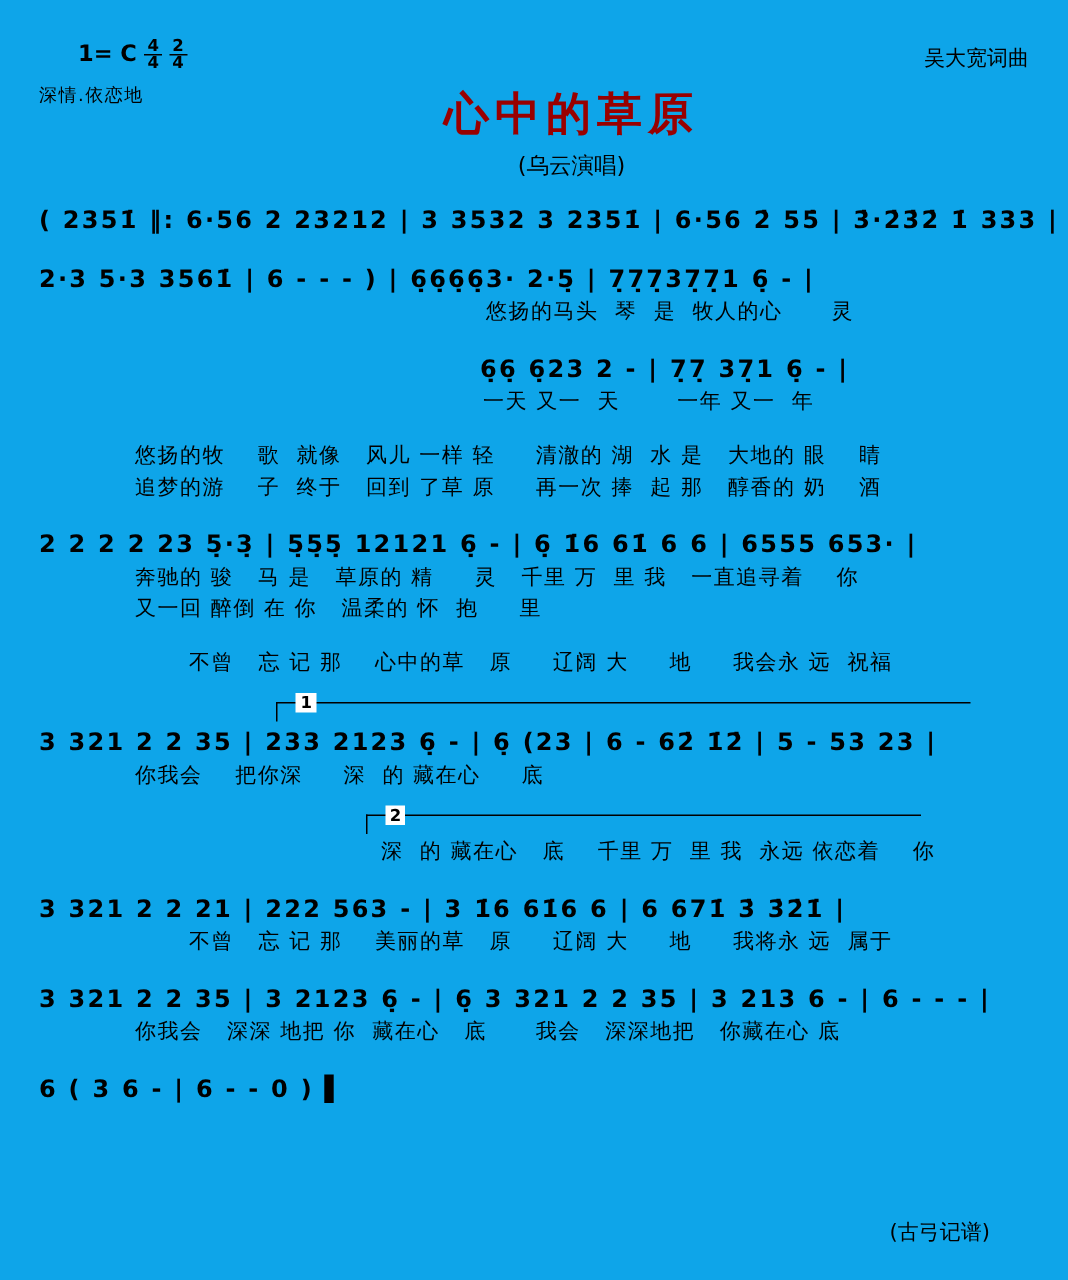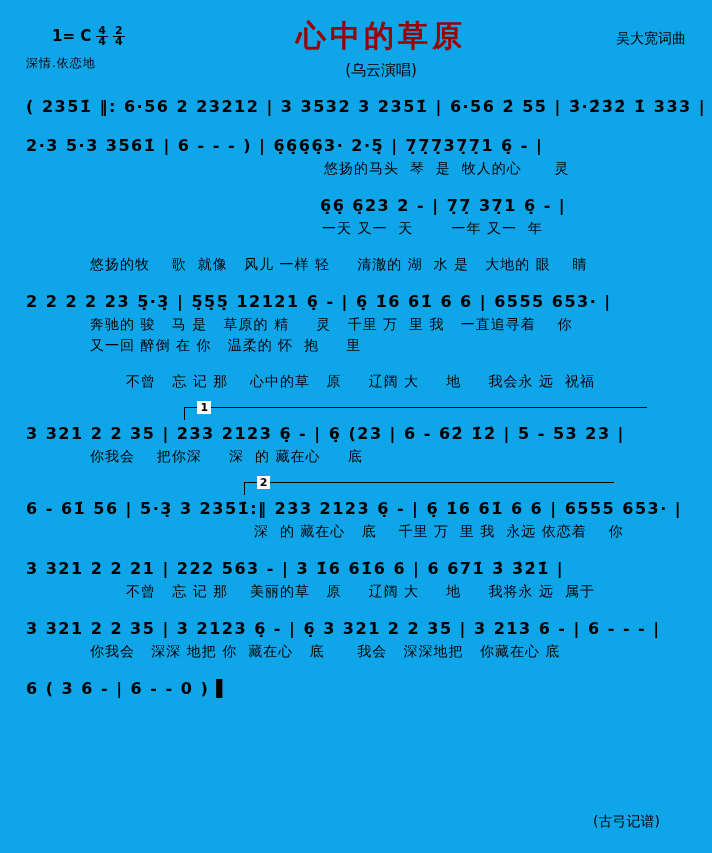--- a/index.html
+++ b/index.html
@@ -11,21 +11,21 @@
   }
   
   .header { display:flex; align-items:flex-start; }
   .hdr-left { width:190px; padding-top:10px; }
   .key-line { font-size:15px; font-weight:bold; white-space:nowrap; padding-left:26px;}
   .frac { display:inline-flex; flex-direction:column; align-items:center;
           vertical-align:middle; margin-left:5px; font-size:11px; line-height:10px; font-weight:bold;}
   .frac .num { border-bottom:1px solid #000; padding:0 2px; }
   .expression { font-size:12px; margin-top:8px; letter-spacing:1px; }
   .hdr-center { flex:1; text-align:center; }
-  .title { font-size:30px; font-weight:bold; letter-spacing:4px; }
+  .title { font-size:30px; font-weight:bold; letter-spacing:4px;margin-top:40px; }
   .subtitle { font-size:15px; margin-top:4px; }
   .hdr-right { width:140px; text-align:right; font-size:14px; padding-top:14px; white-space:nowrap; }
   
   .score { margin-top:14px; }
   .system { margin-top:15px; }
   .notation { font-size:16px; font-weight:bold; letter-spacing:1.5px;
               white-space:pre; line-height:24px; }
   .lyric { font-size:14px; letter-spacing:1px; white-space:pre; line-height:21px; }
   .volta { height:12px; border-top:1.5px solid #000; border-left:1.5px solid #000;
            position:relative; margin-bottom:2px; }
@@ -62,41 +62,41 @@
       <div class="system">
         <div class="notation">2·3 5·3 3561̇ | 6 - - - ) | 6̣6̣6̣6̣3· 2·5̣ | 7̣7̣7̣37̣7̣1 6̣ - |</div>
         <div class="lyric" style="padding-left: 298px;">悠扬的马头  琴  是  牧人的心      灵</div>
       </div>
       <div class="system">
         <div class="notation" style="padding-left: 294px;">6̣6̣ 6̣23 2 - | 7̣7̣ 37̣1 6̣ - |</div>
         <div class="lyric" style="padding-left: 296px;">一天 又一  天       一年 又一  年</div>
       </div>
       <div class="system">
         <div class="lyric" style="padding-left: 64px;">悠扬的牧    歌  就像   风儿 一样 轻     清澈的 湖  水 是   大地的 眼    睛</div>
+        <div class="lyric" style="padding-left: 64px;">追梦的游    子  终于   回到 了草 原     再一次 捧  起 那   醇香的 奶    酒</div>
       </div>
       <div class="system">
         <div class="notation">2 2 2 2 23 5̣·3̣ | 5̣5̣5̣ 12121 6̣ - | 6̣ 1̇6 61̇ 6 6 | 6555 653· |</div>
         <div class="lyric" style="padding-left: 64px;">奔驰的 骏   马 是   草原的 精     灵   千里 万  里 我   一直追寻着    你</div>
         <div class="lyric" style="padding-left: 64px;">又一回 醉倒 在 你   温柔的 怀  抱     里</div>
       </div>
       <div class="system">
         <div class="lyric" style="padding-left: 100px;">不曾   忘 记 那    心中的草   原     辽阔 大     地     我会永 远  祝福</div>
       </div>
       <div class="system">
         <div class="volta" style="margin-left: 24%; width: 70%;">
           <span class="volta-label">1</span>
         </div>
         <div class="notation">3 321 2 2 35 | 233 2123 6̣ - | 6̣ (23 | 6 - 62̇ 1̇2̇ | 5 - 53 23 |</div>
         <div class="lyric" style="padding-left: 64px;">你我会    把你深     深  的 藏在心     底</div>
       </div>
       <div class="system">
         <div class="volta" style="margin-left: 33%; width: 56%;">
           <span class="volta-label">2</span>
         </div>
-        <div class="notation">6 - 61̇ 56 | 5·3̣ 3 2351̇:‖ 233 2123 6̣ - | 6̣ 1̇6 61̇ 6 6 | 6555 653· |</div>
         <div class="lyric" style="padding-left: 228px;">深  的 藏在心   底    千里 万  里 我  永远 依恋着    你</div>
       </div>
       <div class="system">
         <div class="notation">3 321 2 2 21 | 222 563 - | 3 1̇6 61̇6 6 | 6 671̇ 3̇ 3̇2̇1̇ |</div>
         <div class="lyric" style="padding-left: 100px;">不曾   忘 记 那    美丽的草   原     辽阔 大     地     我将永 远  属于</div>
       </div>
       <div class="system">
         <div class="notation">3 321 2 2 35 | 3 2123 6̣ - | 6̣ 3 321 2 2 35 | 3 213 6 - | 6 - - - |</div>
         <div class="lyric" style="padding-left: 64px;">你我会   深深 地把 你  藏在心   底      我会   深深地把   你藏在心 底</div>
       </div>

